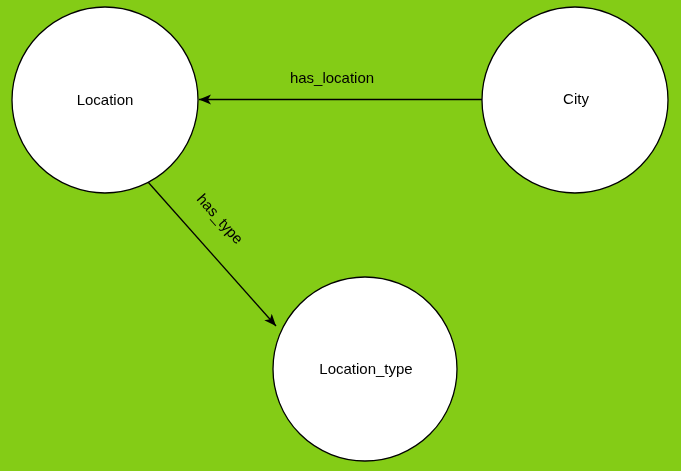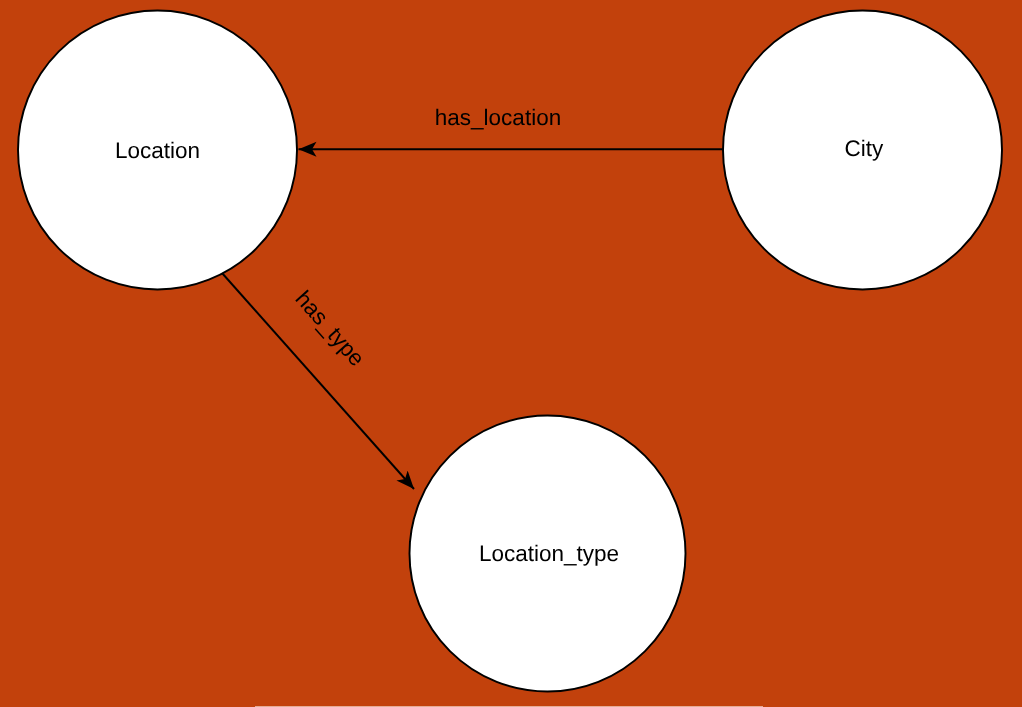--- a/index.html
+++ b/index.html
@@ -3,21 +3,21 @@
 <meta charset="utf-8">
 <style>
   html, body {
     margin: 0;
     padding: 0;
     background: #ffffff;
   }
   .canvas-wrap {
     width: 681px;
     height: 471px;
-    background: #c2410c;
+    background: #84cc16;
     overflow: hidden;
   }
   svg {
     display: block;
   }
   .node-shape {
     fill: #ffffff;
     stroke: #000000;
     stroke-width: 1.3;
   }

